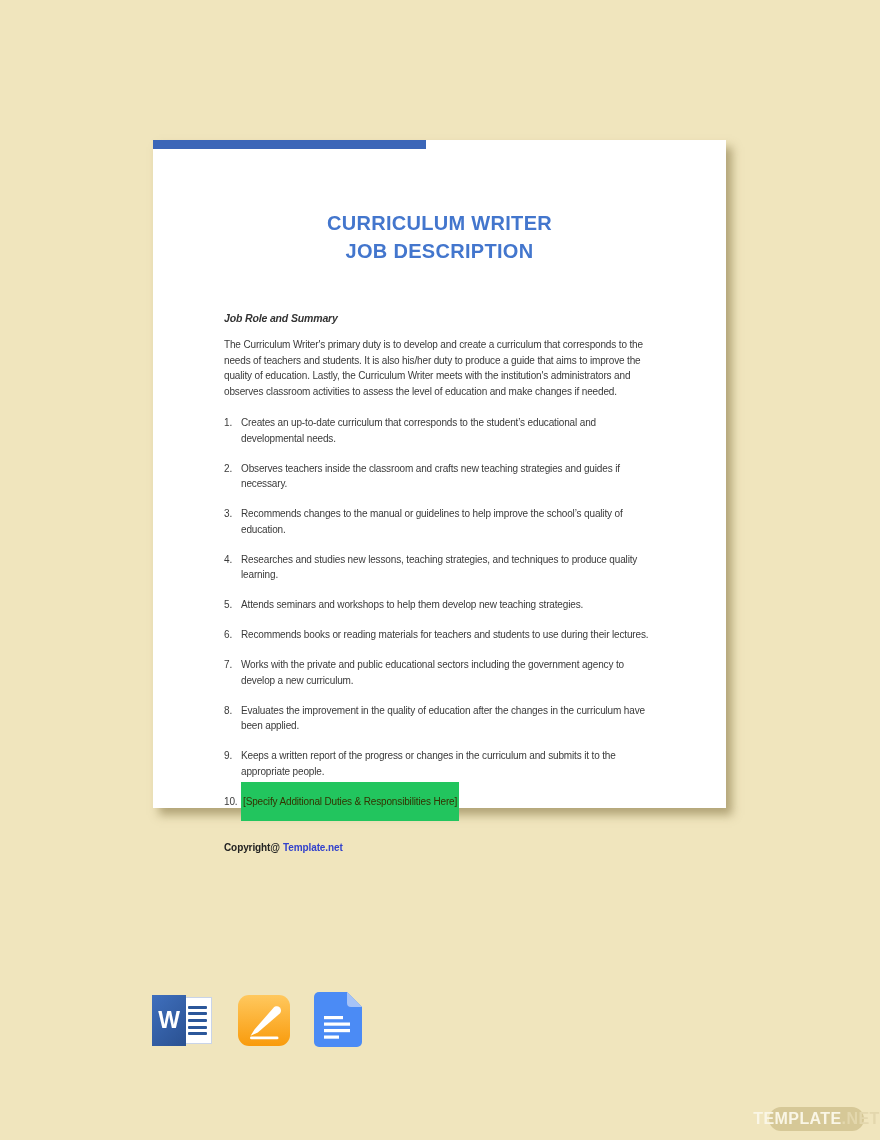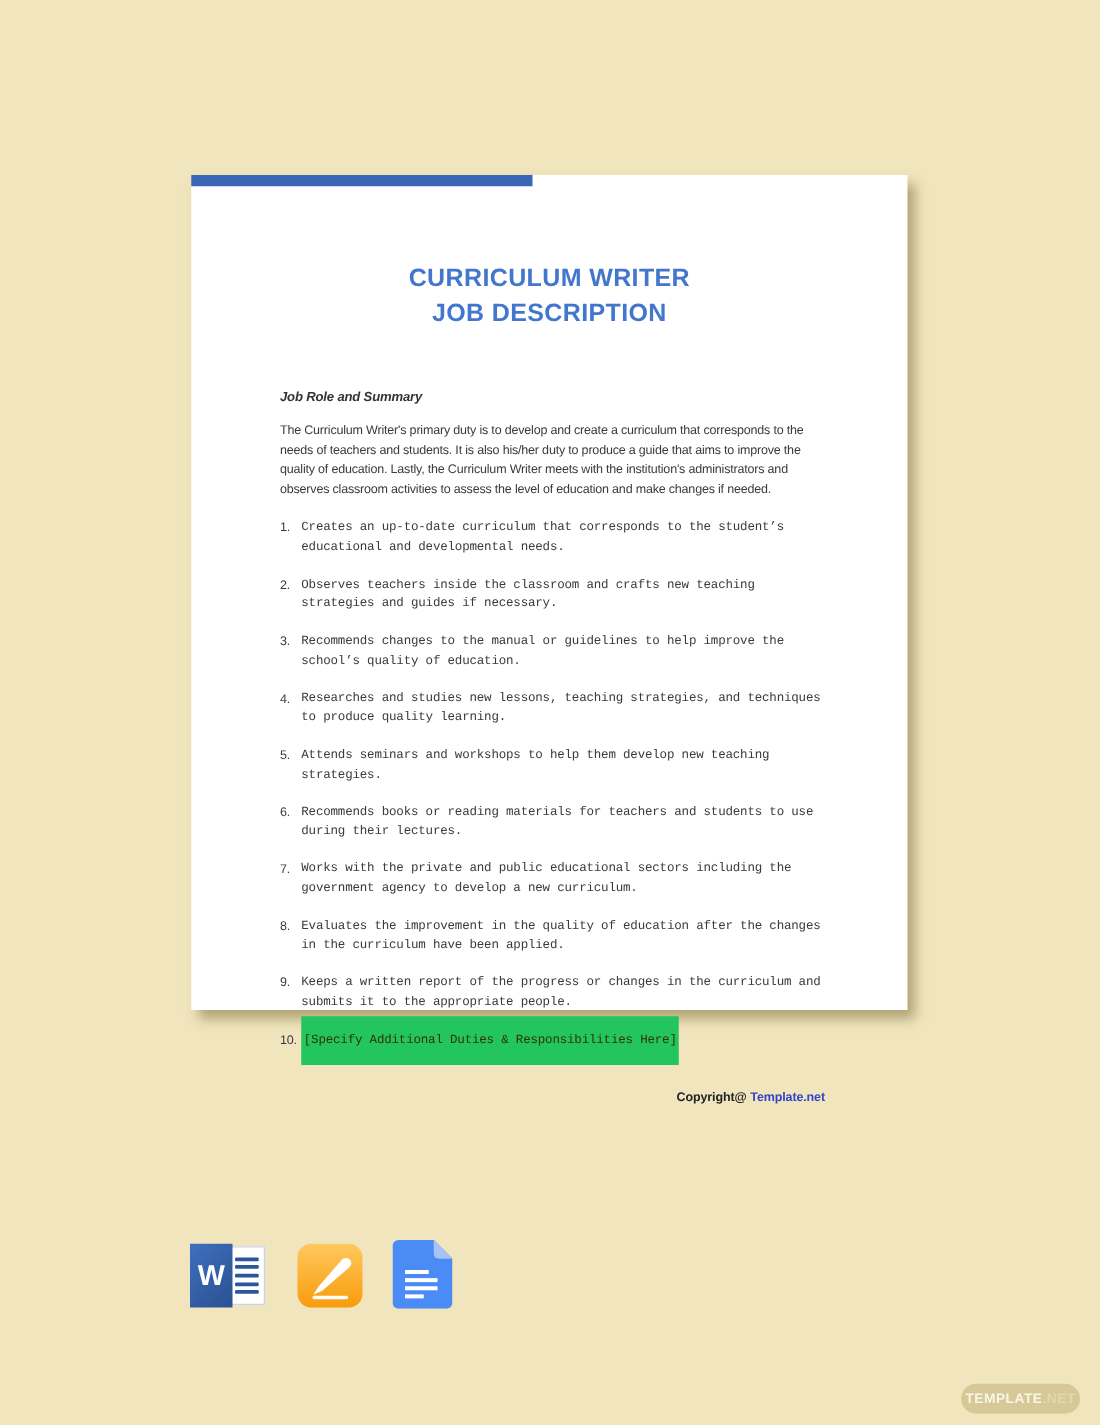--- a/index.html
+++ b/index.html
@@ -52,29 +52,29 @@
   ol.duties {
     list-style: none;
     margin-top: 16px;
   }
   ol.duties li {
     display: flex;
     margin-bottom: 14.5px;
     line-height: 15.5px;
   }
   ol.duties .num { flex: 0 0 17px; }
-  ol.duties .txt { flex: 1; font-family: Liberation Mono, monospace; }
+  ol.duties .txt { flex: 1; }
   .highlight {
     background: #22c55e;
     color: #333300;
     padding: 14px 2px;
   }
   .copyright {
     margin-top: 33px;
-    text-align: right;
+    text-align: left;
     font-weight: bold;
     font-size: 10px;
     letter-spacing: -0.1px;
     color: #222222;
   }
   .copyright a {
     color: #3342cc;
     text-decoration: none;
     margin-left: 3px;
     cursor: pointer;
@@ -115,21 +115,21 @@
   .icon-docs { left: 314px; top: 992px; width: 48px; height: 55px; }
 
   
   .watermark {
     position: absolute;
     left: 769px; top: 1107px;
     width: 95px; height: 24px;
     border-radius: 12px;
     background: #d6c897;
     display: flex; align-items: center; justify-content: center;
-    font-size: 11px; font-weight: bold; letter-spacing: 0.4px;
+    font-size: 16px; font-weight: bold; letter-spacing: 0.4px;
   }
   .watermark .brand { color: #faf6e6; }
   .watermark .suffix { color: #e3d7ad; }
 </style>
 </head>
 <body>
 
 <div class="page">
   <div class="top-bar"></div>
 

